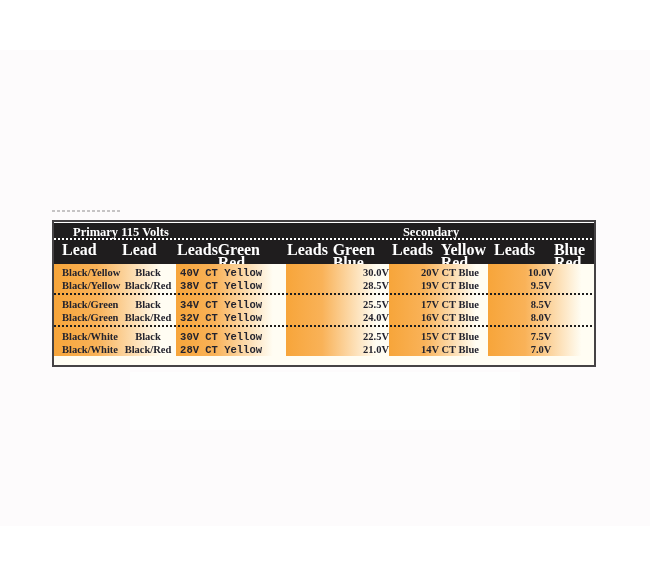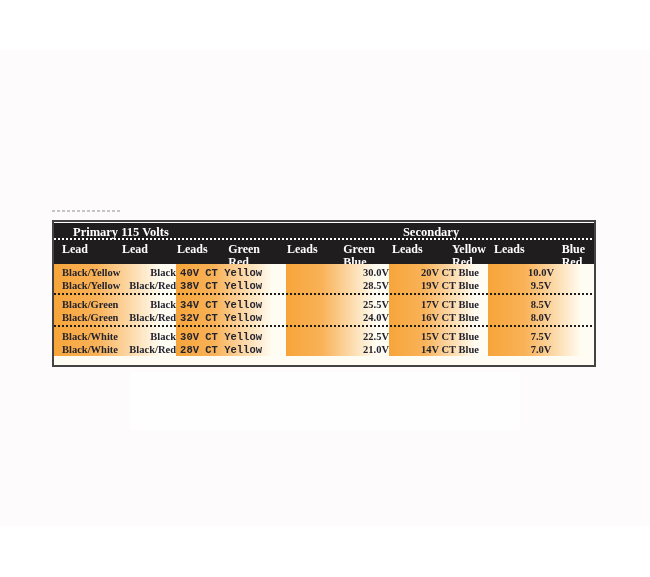--- a/index.html
+++ b/index.html
@@ -22,21 +22,21 @@
   .thead{
     background:#1f1d1e;color:#ffffff;border-top:1px solid #ffffff;
     height:42px;box-sizing:border-box;position:relative;
   }
   .title-row{position:relative;height:15px;line-height:16px;font-weight:bold;font-size:12.5px;}
   .title-primary{position:absolute;left:19px;top:1px;white-space:nowrap;}
   .title-secondary{position:absolute;left:377px;top:1px;transform:translateX(-50%);white-space:nowrap;}
   .white-dotted{height:2px;background:repeating-linear-gradient(90deg,#ffffff 0 2px,transparent 2px 4px);}
   .cols-row{
     display:grid;grid-template-columns:66px 56px 110px 103px 99px 106px;
-    height:33px;font-weight:bold;font-size:12px;line-height:13px;
+    height:33px;font-weight:bold;font-size:16px;line-height:13px;
   }
   .hcell{position:relative;padding-top:3px;box-sizing:border-box;}
   .hcell .hlead{position:absolute;top:3px;white-space:nowrap;}
   .hcell .hcolor{position:absolute;top:3px;white-space:nowrap;}
   .hc1 .hlead{left:8px;}
   .hc2 .hlead{left:2px;}
   .hc3 .hlead{left:1px;}  .hc3 .hcolor{right:26px;}
   .hc4 .hlead{left:1px;}  .hc4 .hcolor{right:14px;}
   .hc5 .hlead{left:3px;}  .hc5 .hcolor{right:2px;}
   .hc6 .hlead{left:6px;}  .hc6 .hcolor{right:9px;}
@@ -54,21 +54,21 @@
     background-repeat:no-repeat,no-repeat,no-repeat,no-repeat,no-repeat;
     background-size:122px 100%,110px 100%,103px 100%,99px 100%,106px 100%;
     background-position:0 0,122px 0,232px 0,335px 0,434px 0;
   }
   .group{padding-top:3px;height:25px;}
   .row{
     display:grid;grid-template-columns:66px 56px 110px 103px 99px 106px;
     line-height:12.5px;white-space:nowrap;
   }
   .c1{padding-left:8px;text-align:left;}
-  .c2{text-align:right;}
+  .c2{text-align:center;}
   .c3{text-align:right;padding-right:24px;font-family:Liberation Mono, monospace;}
   .c4{text-align:right;padding-left:15px;}
   .c5{text-align:center;padding-right:10px;padding-left:32px;}
   .c6{text-align:center;}
   .sep{
     height:2px;margin:1px 0;
     background:repeating-linear-gradient(90deg,#1d1d1d 0 2px,transparent 2px 4px);
   }
 </style>
 </head>

